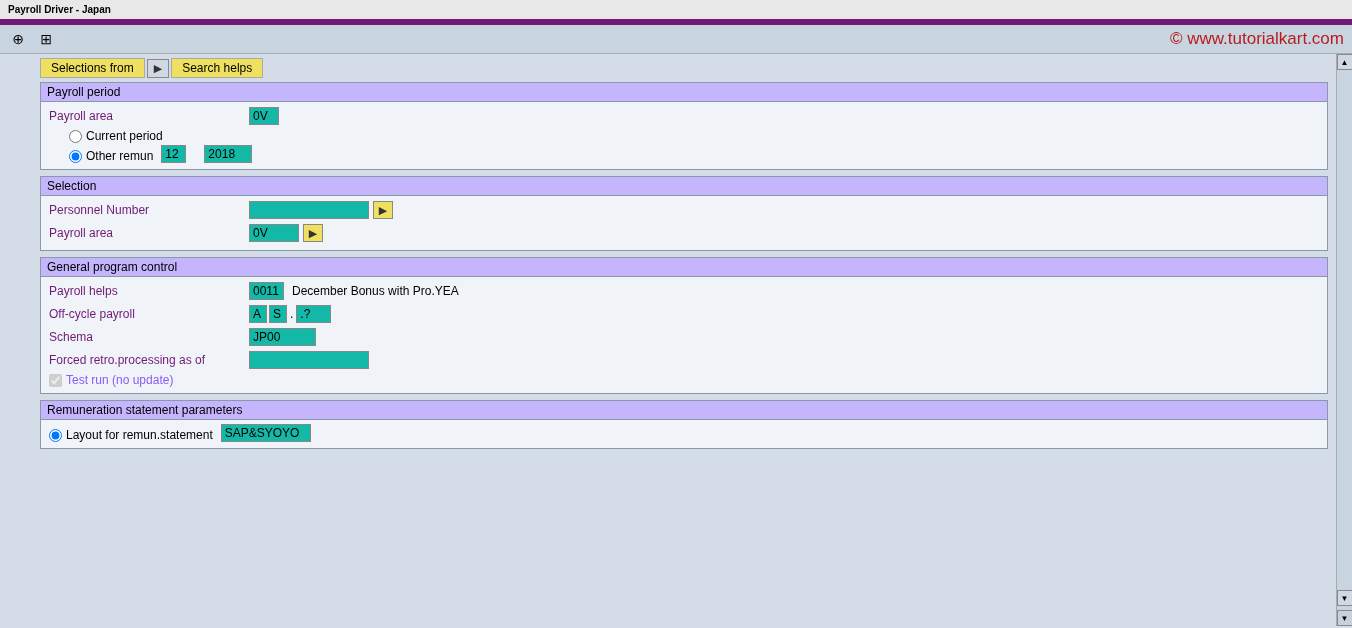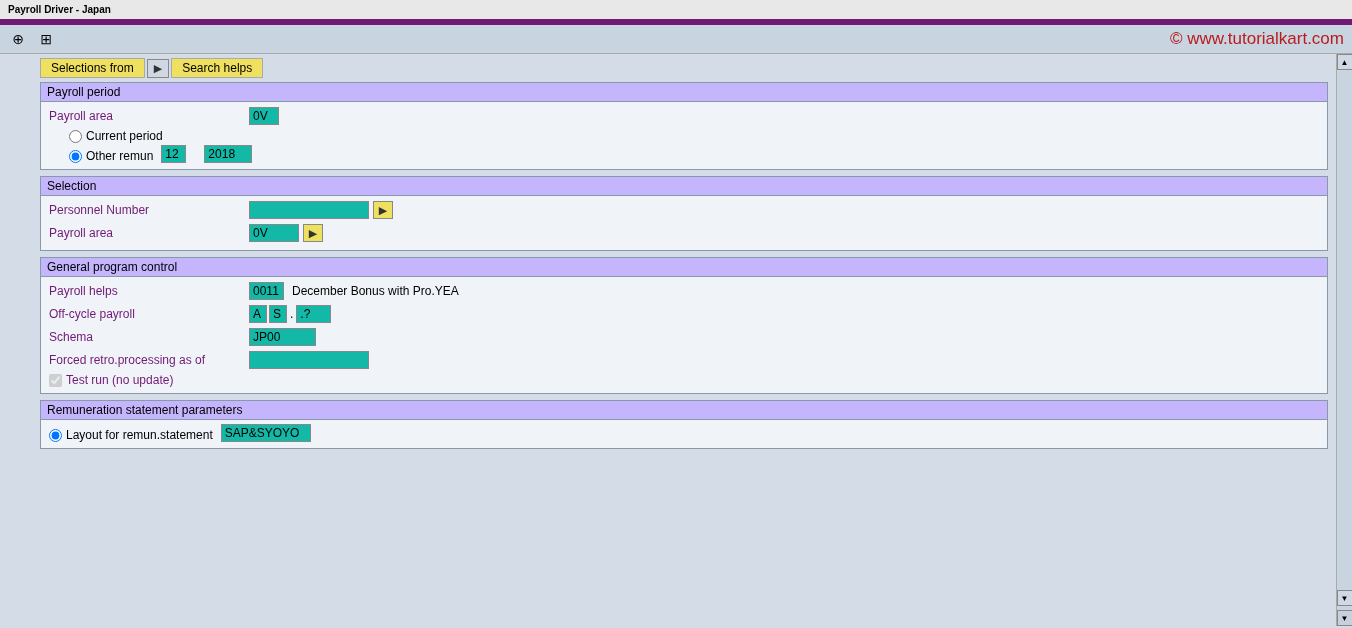--- a/index.html
+++ b/index.html
@@ -185,21 +185,21 @@
     .offcycle-sep {
       font-size: 12px;
       padding: 0 1px;
     }
     .payroll-reason-row {
       display: flex;
       align-items: center;
       gap: 4px;
     }
     .disabled-text {
-      color: #701a75;
+      color: #8b5cf6;
     }
   </style>
 </head>
 <body>
 
 <div class="title-bar">
   <span>Payroll Driver - Japan</span>
 </div>
 
 <div class="toolbar">

